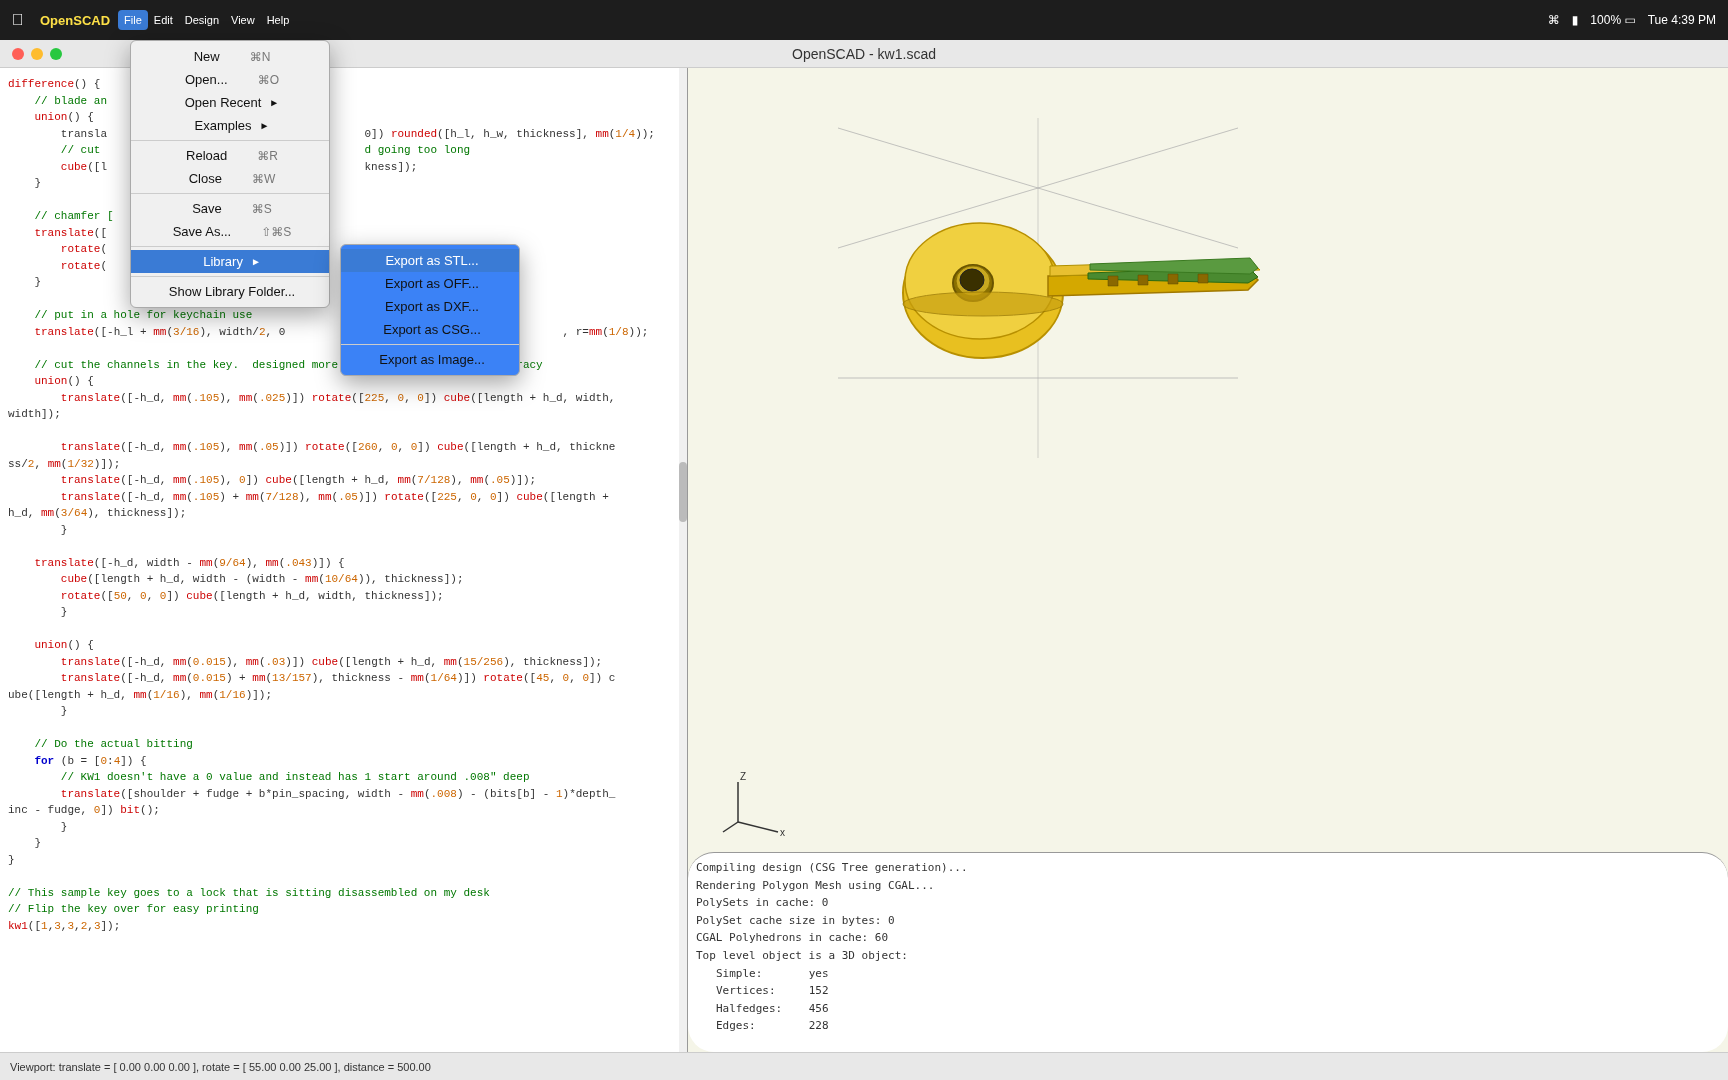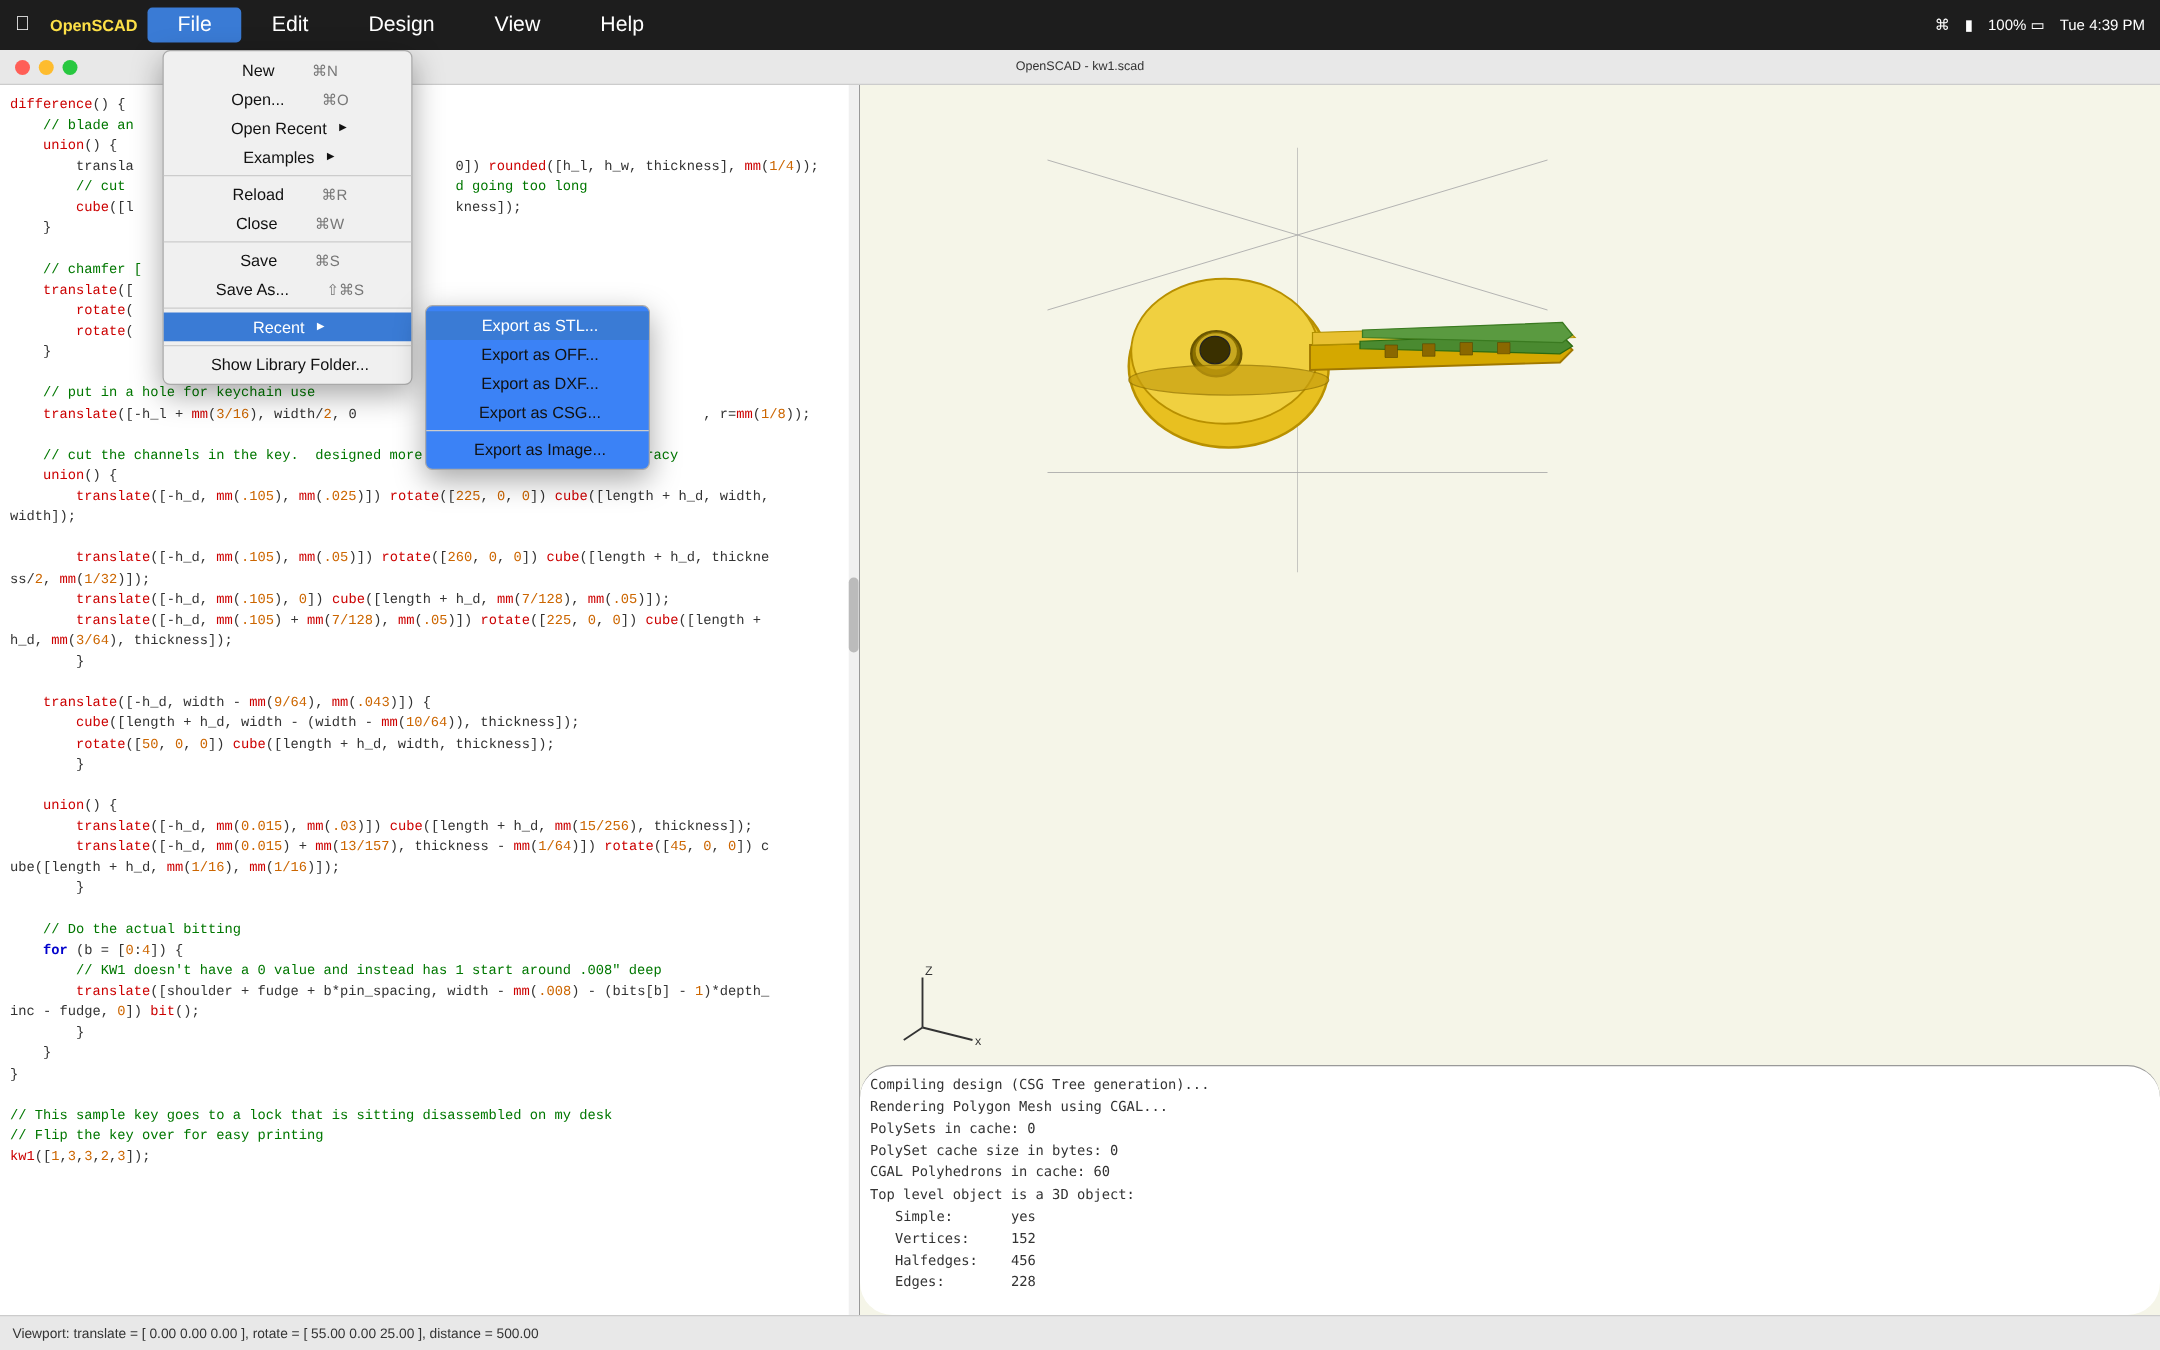--- a/index.html
+++ b/index.html
@@ -29,44 +29,44 @@
       font-size: 16px;
       margin-right: 16px;
       cursor: default;
     }
     .menubar-app-name {
       font-weight: bold;
       margin-right: 8px;
       color: #fde047;
     }
     .menubar-item {
-      padding: 4px 24px;
+      padding: 4px 6px;
       border-radius: 4px;
       cursor: default;
       color: #fff;
-      font-size: 17px;
+      font-size: 11px;
     }
     .menubar-right {
       margin-left: auto;
       display: flex;
       align-items: center;
       gap: 12px;
       font-size: 12px;
       color: #fff;
     }
 
     
     .titlebar {
       width: 100%;
       height: 28px;
       background: #e8e8e8;
       display: flex;
       align-items: center;
       justify-content: center;
-      font-size: 10px;
+      font-size: 14px;
       color: #333;
       border-bottom: 1px solid #ccc;
       position: relative;
     }
     .titlebar-buttons {
       position: absolute;
       left: 12px;
       display: flex;
       gap: 7px;
     }
@@ -439,21 +439,21 @@
   <div class="menu-item">
     <span>Save</span>
     <span class="shortcut">⌘S</span>
   </div>
   <div class="menu-item">
     <span>Save As...</span>
     <span class="shortcut">⇧⌘S</span>
   </div>
   <div class="menu-separator"></div>
   <div class="menu-item submenu-active">
-    <span>Recent</span>
+    <span>Library</span>
     <span class="menu-arrow">►</span>
   </div>
   <div class="menu-separator"></div>
   <div class="menu-item">
     <span>Show Library Folder...</span>
   </div>
 </div>
 
 <div class="submenu" style="top: 244px; left: 340px;">
   <div class="menu-item" style="background:#3a7bd5;color:#fff;">

